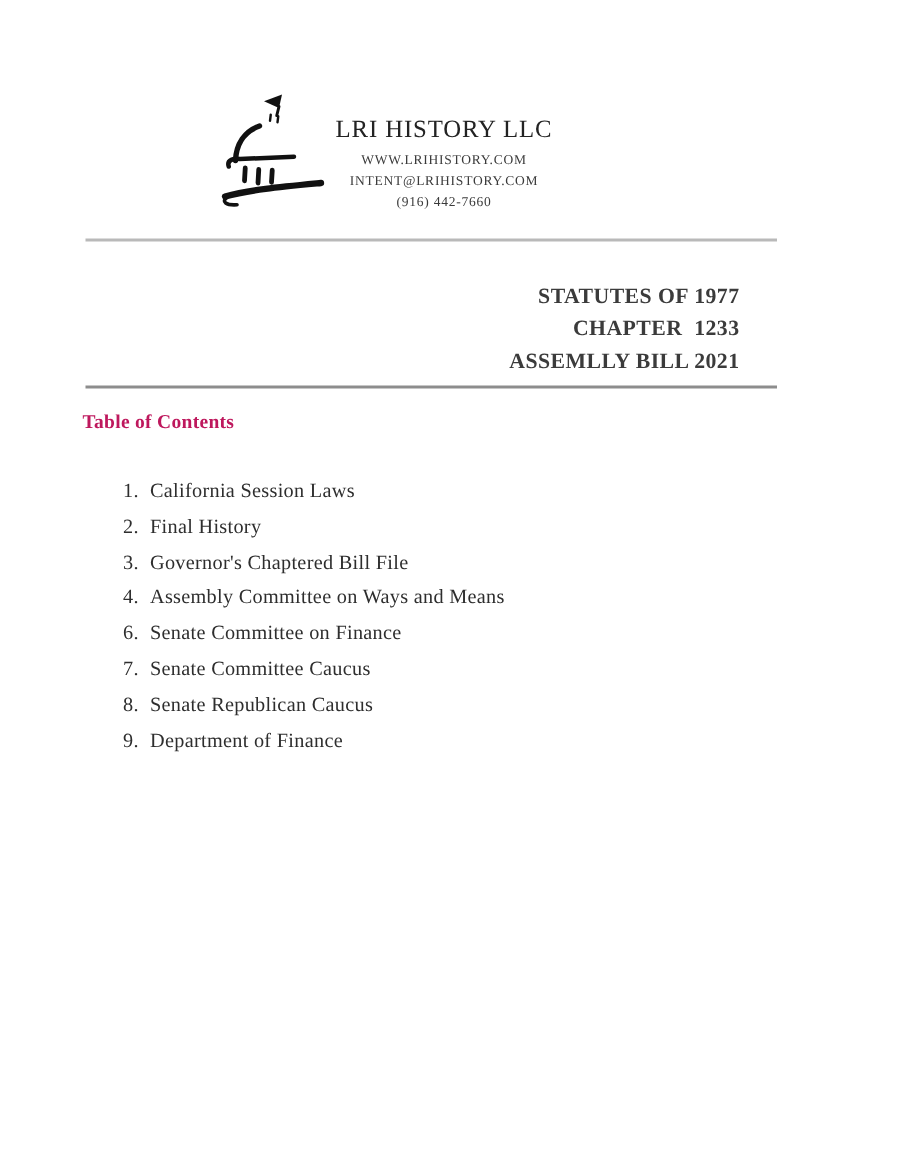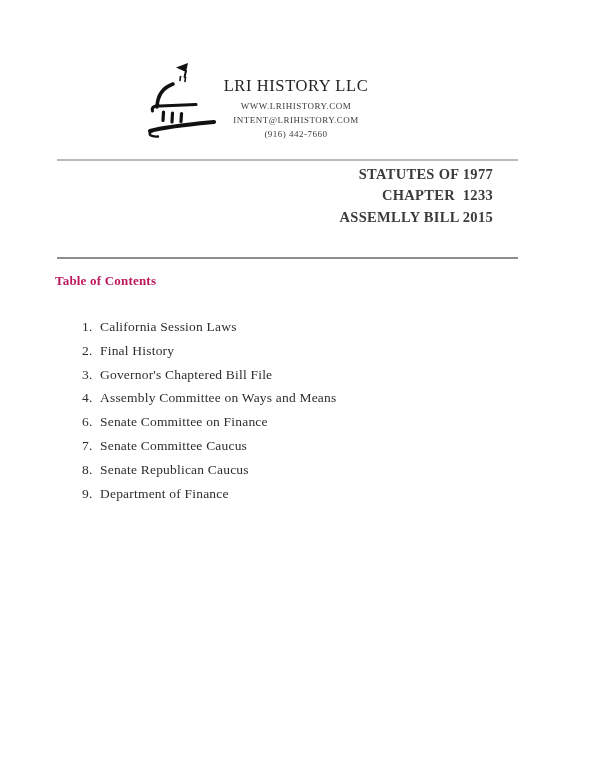--- a/index.html
+++ b/index.html
@@ -50,21 +50,21 @@
     border: none;
     margin: 0;
     padding: 0;
   }
   .rule-top    { top: 159px; height: 2px;   background: #b9b9b9; }
   .rule-bottom { top: 257px; height: 1.5px; background: #8d8d8d; }
 
   
   .statutes {
     position: absolute;
-    top: 164px;
+    top: 188px;
     right: 107px;
     text-align: right;
   }
   .statute-line {
     font-weight: bold;
     font-size: 14.5px;
     line-height: 21.4px;
     letter-spacing: 0.3px;
     color: #3b3b3b;
     white-space: pre-wrap;
@@ -134,21 +134,21 @@
       <div class="contact">INTENT@LRIHISTORY.COM</div>
       <div class="contact">(916) 442-7660</div>
     </div>
   </header>
 
   <div class="rule rule-top"></div>
 
   <section class="statutes">
     <div class="statute-line">STATUTES OF 1977</div>
     <div class="statute-line">CHAPTER  1233</div>
-    <div class="statute-line">ASSEMLLY BILL 2015</div>
+    <div class="statute-line">ASSEMLLY BILL 2021</div>
   </section>
 
   <div class="rule rule-bottom"></div>
 
   <section>
     <h2 class="toc-title">Table of Contents</h2>
     <ol class="toc-list">
       <li>
         <span class="num">1.</span><span class="label">California Session Laws</span>
       </li>

